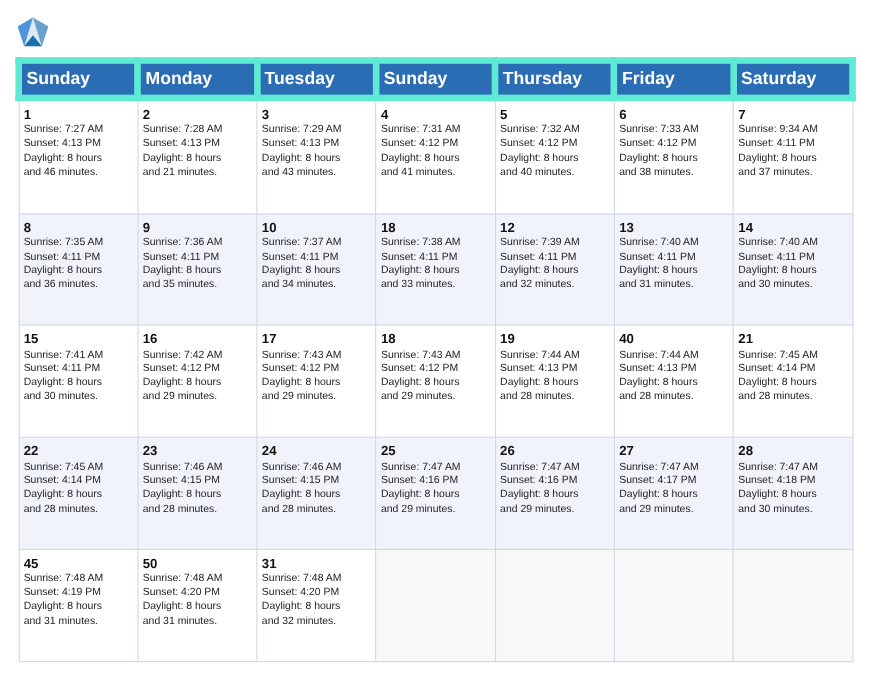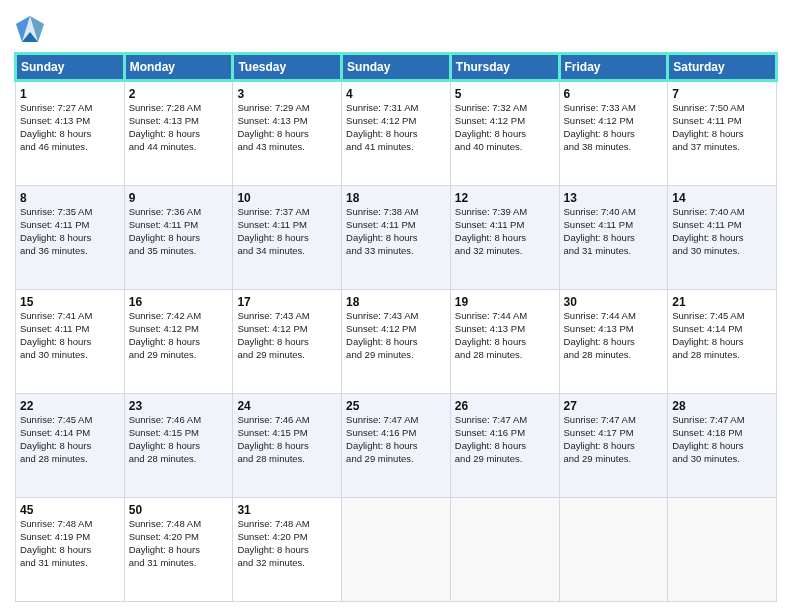--- a/index.html
+++ b/index.html
@@ -44,25 +44,25 @@
       flex: 1;
       border-collapse: collapse;
       width: 100%;
       table-layout: fixed;
     }
     .calendar thead tr {
       background: #2a6db5;
     }
     .calendar thead th {
       color: #fff;
-      font-size: 12px;
+      font-size: 16px;
       font-weight: bold;
       padding: 5px 4px;
       text-align: left;
-      border: 3px solid #5eead4;
+      border: 6px solid #5eead4;
     }
     .calendar tbody tr {
       border-bottom: 1px solid #ccc;
     }
     .calendar tbody tr:nth-child(odd) {
       background: #fff;
     }
     .calendar tbody tr:nth-child(even) {
       background: #f0f4fa;
     }
@@ -130,21 +130,21 @@
             <div>Sunrise: 7:27 AM</div>
             <div>Sunset: 4:13 PM</div>
             <div>Daylight: 8 hours</div>
             <div>and 46 minutes.</div>
           </td>
           <td>
             <span class="day-num">2</span>
             <div>Sunrise: 7:28 AM</div>
             <div>Sunset: 4:13 PM</div>
             <div>Daylight: 8 hours</div>
-            <div>and 44 minutes.</div>
+            <div>and 21 minutes.</div>
           </td>
           <td>
             <span class="day-num">3</span>
             <div>Sunrise: 7:29 AM</div>
             <div>Sunset: 4:13 PM</div>
             <div>Daylight: 8 hours</div>
             <div>and 43 minutes.</div>
           </td>
           <td>
             <span class="day-num">4</span>
@@ -162,21 +162,21 @@
           </td>
           <td>
             <span class="day-num">6</span>
             <div>Sunrise: 7:33 AM</div>
             <div>Sunset: 4:12 PM</div>
             <div>Daylight: 8 hours</div>
             <div>and 38 minutes.</div>
           </td>
           <td>
             <span class="day-num">7</span>
-            <div>Sunrise: 7:50 AM</div>
+            <div>Sunrise: 9:34 AM</div>
             <div>Sunset: 4:11 PM</div>
             <div>Daylight: 8 hours</div>
             <div>and 37 minutes.</div>
           </td>
         </tr>
         <tr>
           <td>
             <span class="day-num">8</span>
             <div>Sunrise: 7:35 AM</div>
             <div>Sunset: 4:11 PM</div>
@@ -256,21 +256,21 @@
             <div>and 29 minutes.</div>
           </td>
           <td>
             <span class="day-num">19</span>
             <div>Sunrise: 7:44 AM</div>
             <div>Sunset: 4:13 PM</div>
             <div>Daylight: 8 hours</div>
             <div>and 28 minutes.</div>
           </td>
           <td>
-            <span class="day-num">30</span>
+            <span class="day-num">40</span>
             <div>Sunrise: 7:44 AM</div>
             <div>Sunset: 4:13 PM</div>
             <div>Daylight: 8 hours</div>
             <div>and 28 minutes.</div>
           </td>
           <td>
             <span class="day-num">21</span>
             <div>Sunrise: 7:45 AM</div>
             <div>Sunset: 4:14 PM</div>
             <div>Daylight: 8 hours</div>

